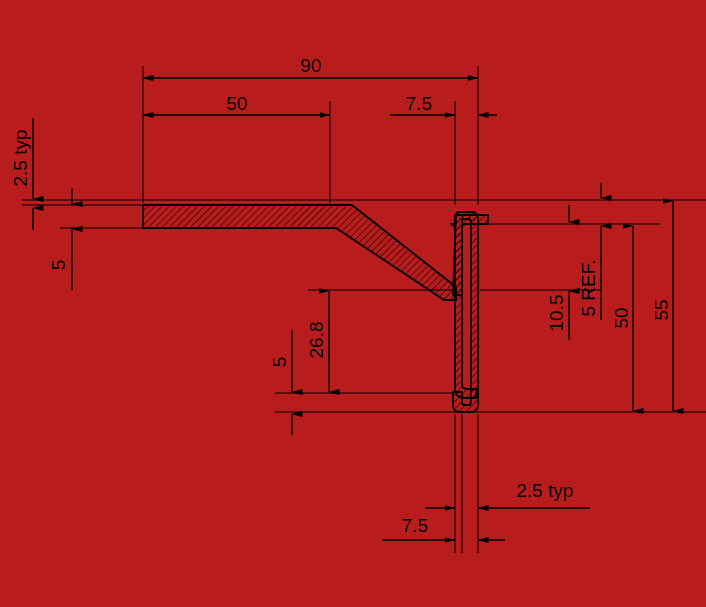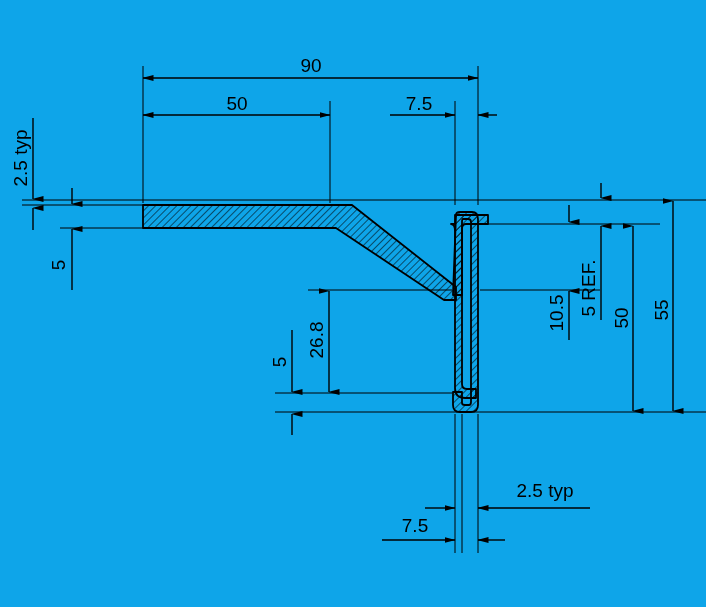--- a/index.html
+++ b/index.html
@@ -8,21 +8,21 @@
     padding: 0;
     background: #ffffff;
   }
   body {
     font-family: "Liberation Sans", sans-serif;
   }
   #drawing-root {
     position: relative;
     width: 706px;
     height: 607px;
-    background: #0ea5e9;
+    background: #b91c1c;
     overflow: hidden;
   }
   svg#cad {
     position: absolute;
     top: 0;
     left: 0;
     width: 706px;
     height: 607px;
     display: block;
   }

